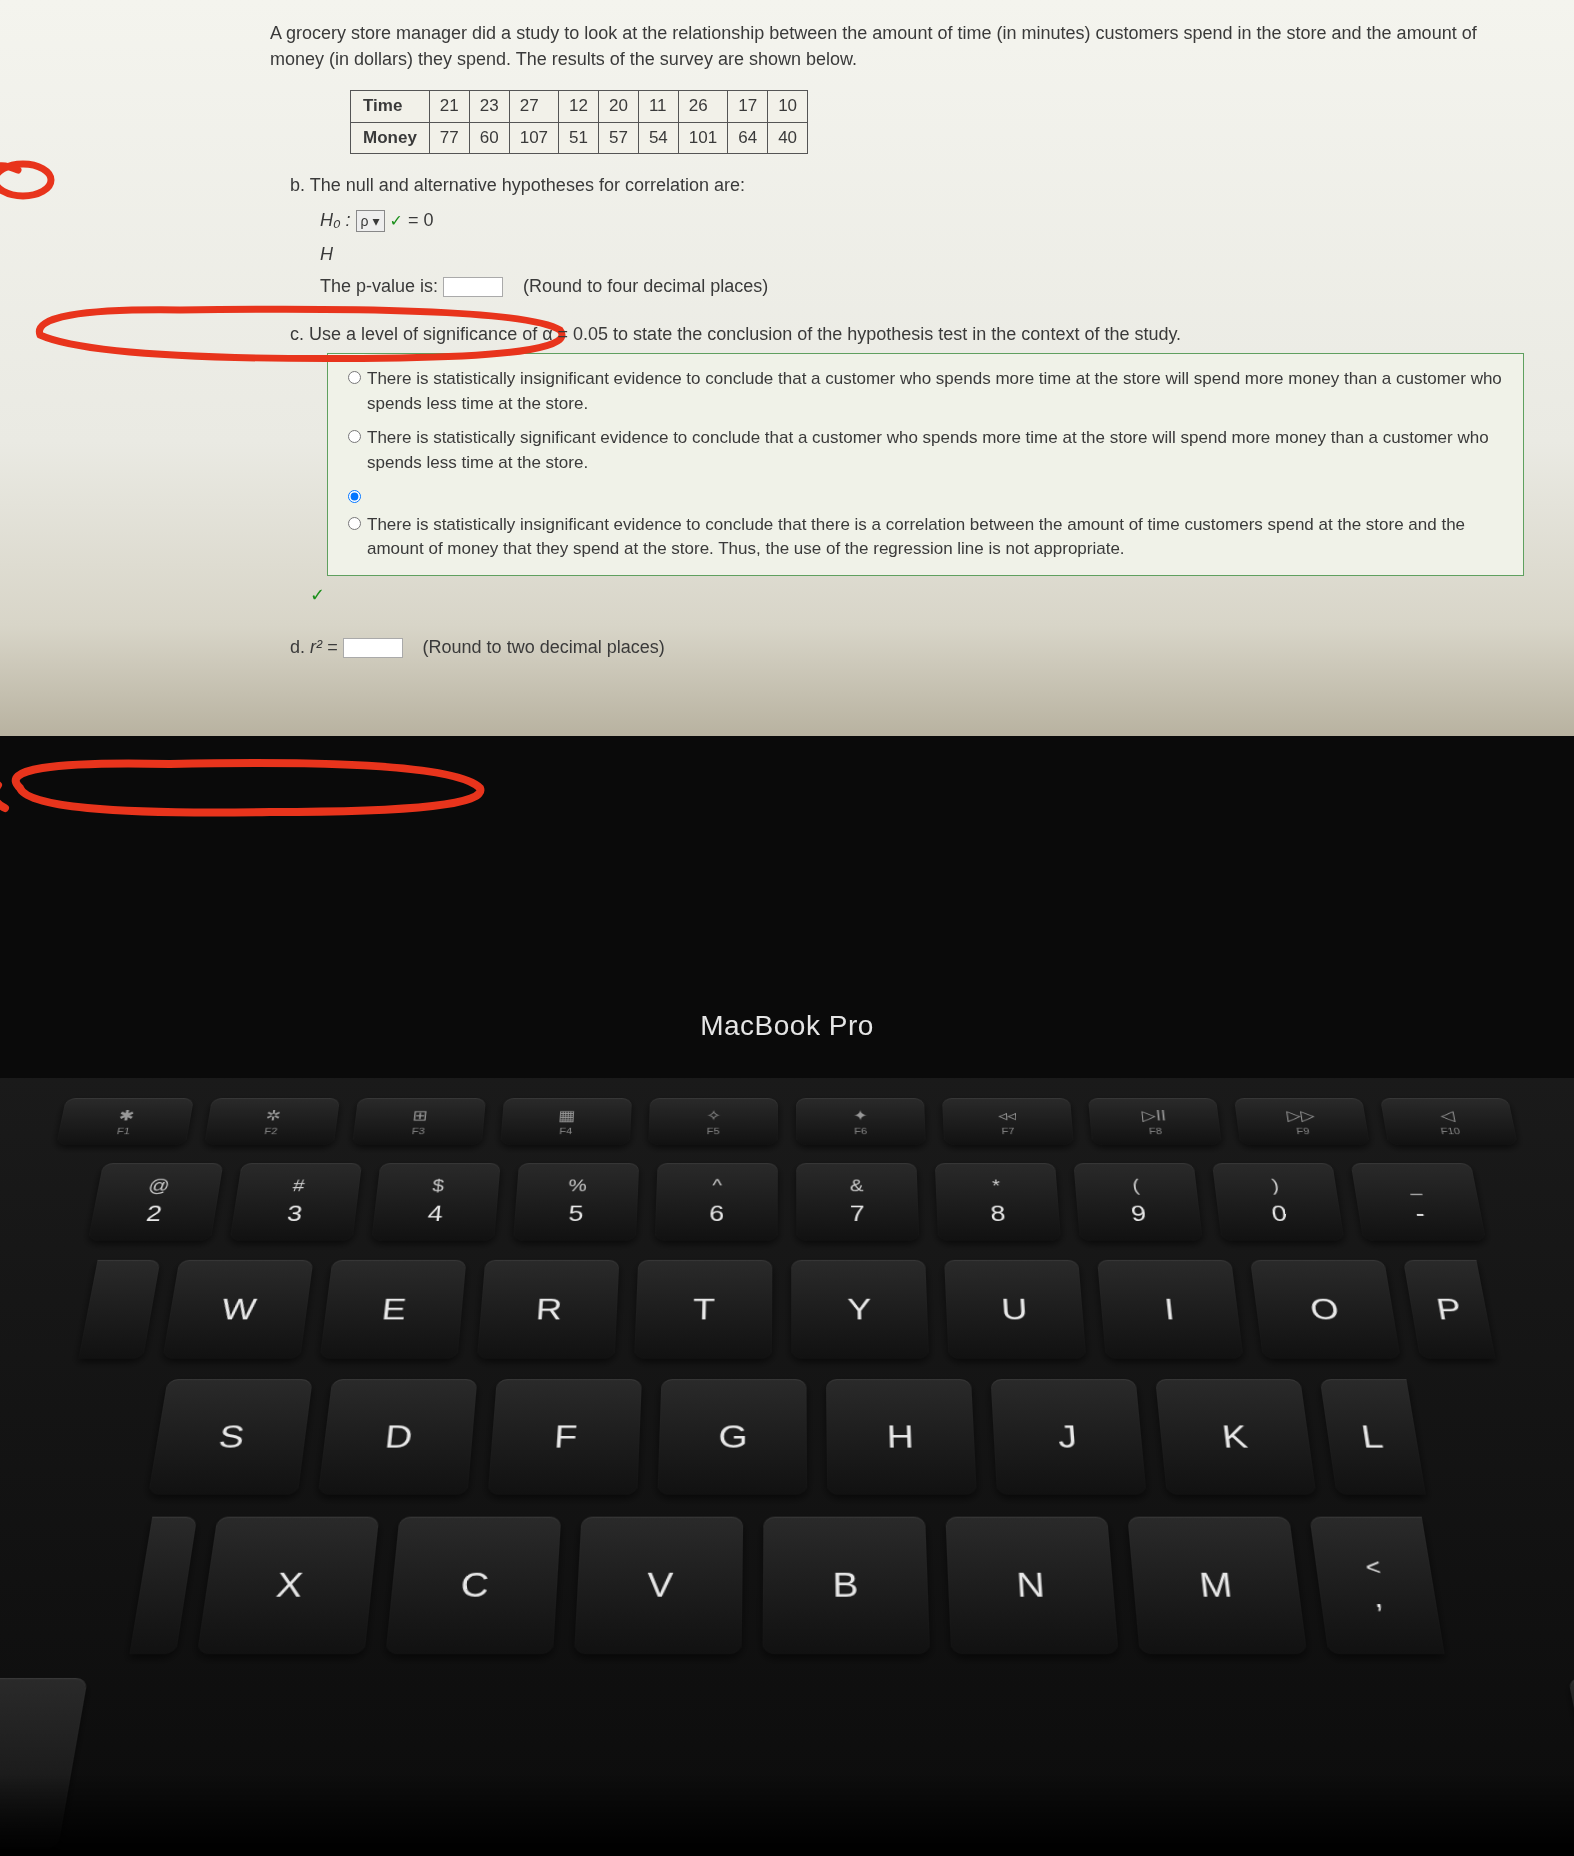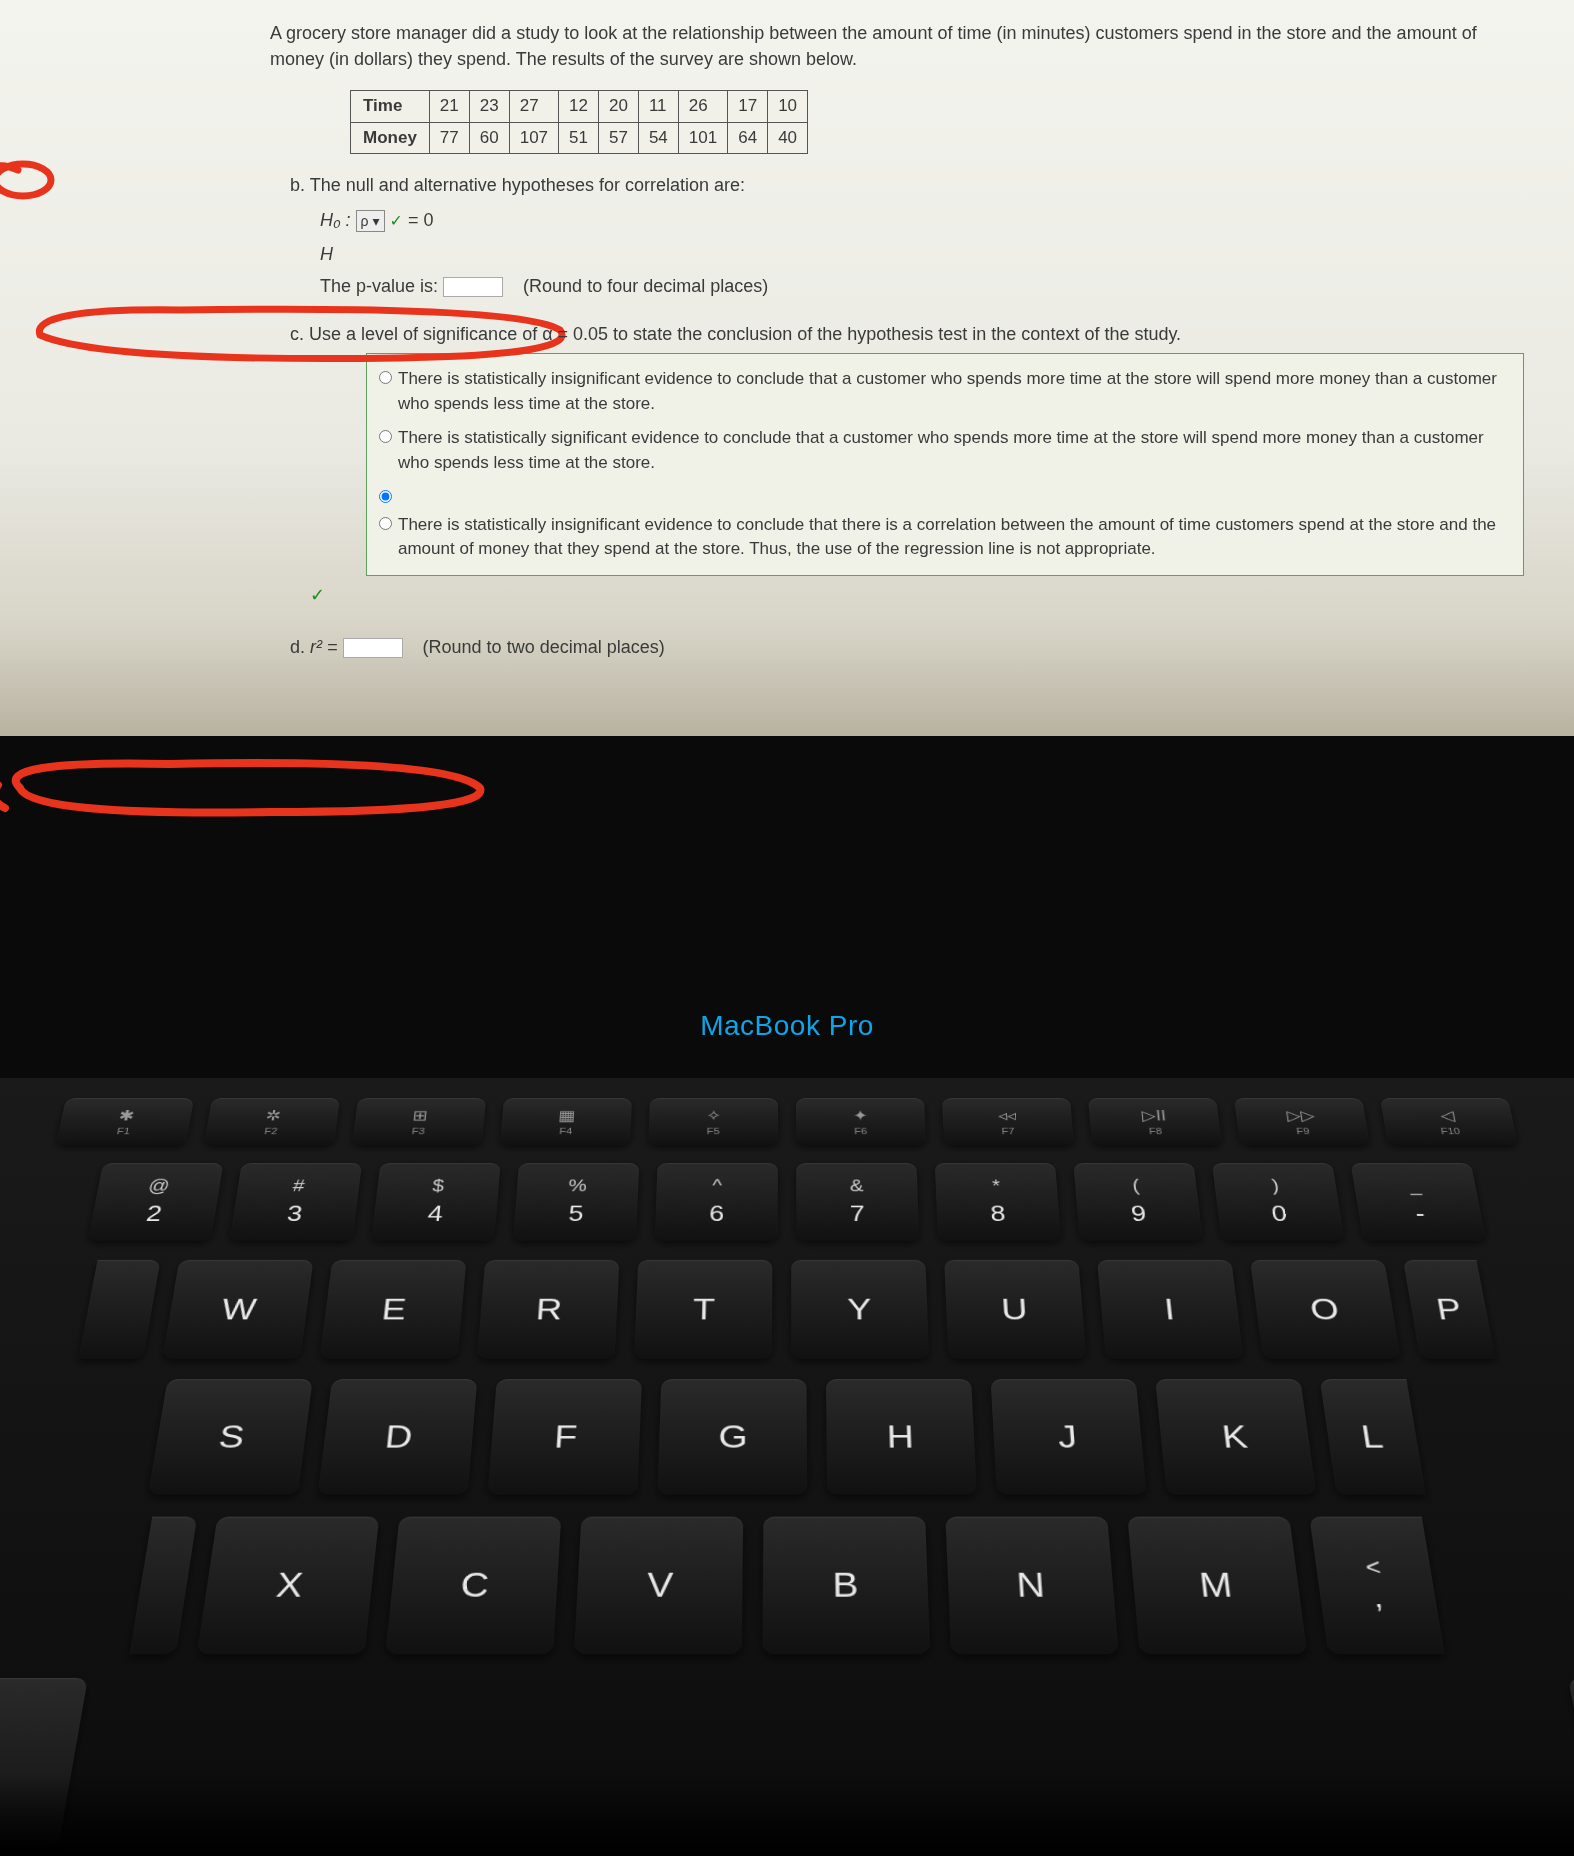--- a/index.html
+++ b/index.html
@@ -53,32 +53,32 @@
 .select-box {
   display: inline-block;
   border: 1px solid #888;
   background: #eee;
   padding: 0 4px;
   font-size: 14px;
 }
 .check { color: #1a8f1a; font-size: 16px; }
 .options-box {
   border: 1px solid #5fa05f;
-  margin: 6px 0 6px 96px;
-  padding: 8px 10px;
+  margin: 6px 0 6px 57px;
+  padding: 8px 18px;
   background: #f0f2e8;
 }
 .opt { display: flex; align-items: flex-start; gap: 6px; padding: 5px 2px; font-size: 17px; }
 .opt input[type=radio] { margin-top: 4px; flex-shrink: 0; }
 .opt-text { flex: 1; }
 .check-below { margin-left: 40px; color: #1a8f1a; font-size: 18px; }
 .svg-annot { position: absolute; pointer-events: none; }
 .laptop-label {
   position: absolute; top: 1010px; left: 0; right: 0;
-  text-align: center; color: #0ea5e9; font-size: 28px;
+  text-align: center; color: #e5e5e5; font-size: 28px;
   font-family: -apple-system, 'Helvetica Neue', sans-serif;
   letter-spacing: 0.5px;
 }
 .keyboard {
   position: absolute; top: 1078px; left: 0; right: 0; bottom: 0;
   background: linear-gradient(180deg, #1a1a1a 0%, #0c0c0c 100%);
   padding: 20px 0 0 0;
   perspective: 2000px;
 }
 .kb-inner { transform: rotateX(28deg); transform-origin: top center; }

